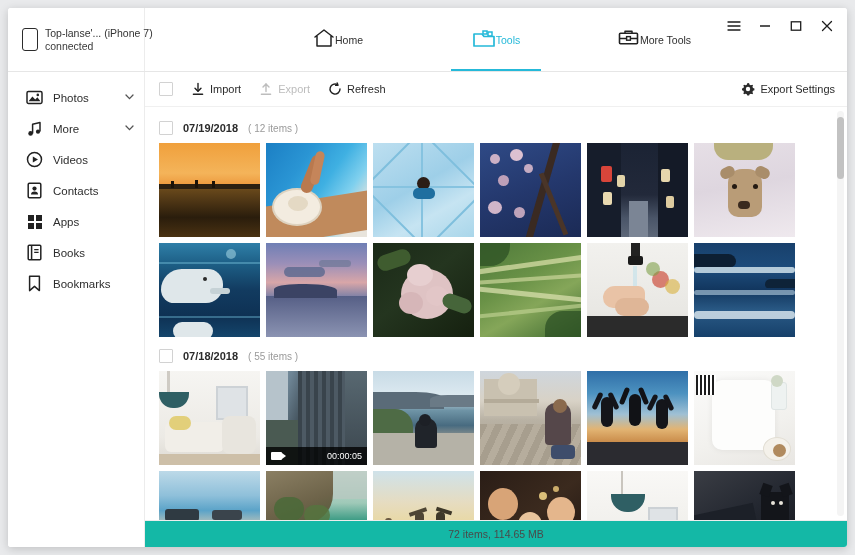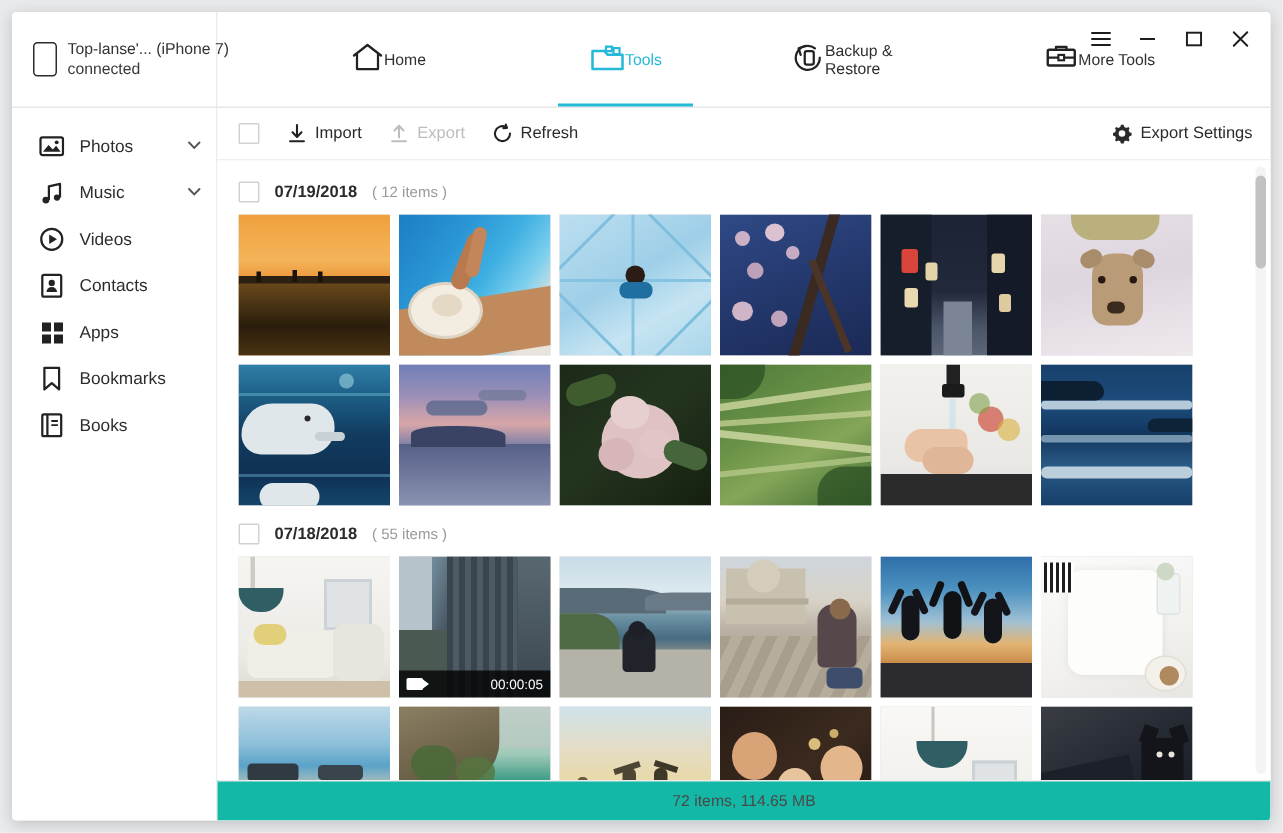--- a/index.html
+++ b/index.html
@@ -340,30 +340,20 @@
           <div class="ticon">
             <svg width="24" height="21" viewBox="0 0 24 21">
               <path d="M11 3 h4 v3 h-4z" fill="none" stroke="#25b9d9" stroke-width="1.5"></path>
               <path d="M16 4 h4 v4 h-4z" fill="none" stroke="#25b9d9" stroke-width="1.5"></path>
               <path d="M2 6 h8 l2 2.5 h10 V18 H2 Z" fill="none" stroke="#25b9d9" stroke-width="1.7" stroke-linejoin="round"></path>
             </svg>
           </div>
           <div class="tlabel">Tools</div>
         </div>
 
-        <div class="tab">
-          <div class="ticon">
-            <svg width="23" height="21" viewBox="0 0 23 21">
-              <path d="M19.5 10.5 a8 8 0 1 1 -3.2 -6.3" fill="none" stroke="#222" stroke-width="1.5" stroke-linecap="round"></path>
-              <path d="M10 2.6 L5.4 4.2 L6.8 8.6" fill="none" stroke="#222" stroke-width="1.5" stroke-linecap="round" stroke-linejoin="round"></path>
-              <rect x="9.5" y="6" width="6" height="9" rx="1.4" fill="none" stroke="#222" stroke-width="1.5"></rect>
-            </svg>
-          </div>
-          <div class="tlabel">Backup &amp; Restore</div>
-        </div>
 
         <div class="tab">
           <div class="ticon">
             <svg width="23" height="20" viewBox="0 0 23 20">
               <path d="M8 5 V3.2 h7 V5" fill="none" stroke="#222" stroke-width="1.5" stroke-linejoin="round"></path>
               <rect x="2.5" y="5.2" width="18" height="10.5" rx="1" fill="none" stroke="#222" stroke-width="1.6"></rect>
               <path d="M2.5 10.4 H20.5" stroke="#222" stroke-width="1.5"></path>
               <rect x="9.6" y="8.6" width="3.8" height="3.6" fill="#fff" stroke="#222" stroke-width="1.4"></rect>
             </svg>
           </div>
@@ -416,21 +406,21 @@
         </div>
 
         <div class="nav-item">
           <div class="nav-ic">
             <svg width="16" height="16" viewBox="0 0 16 16">
               <path d="M5.6 12.4 V3.2 L13 1.6 V10.6" fill="none" stroke="#222" stroke-width="1.5" stroke-linejoin="round"></path>
               <circle cx="3.6" cy="12.4" r="2.3" fill="#222"></circle>
               <circle cx="11" cy="10.7" r="2.1" fill="#222"></circle>
             </svg>
           </div>
-          <div class="nav-lbl">Music</div>
+          <div class="nav-lbl">More</div>
           <div class="nav-chev">
             <svg width="9" height="6" viewBox="0 0 9 6">
                 <path d="M1 1 L4.5 4.6 L8 1" fill="none" stroke="#555" stroke-width="1.3" stroke-linecap="round"></path>
               </svg>
           </div>
         </div>
 
         <div class="nav-item">
           <div class="nav-ic">
             <svg width="17" height="17" viewBox="0 0 17 17">
@@ -460,36 +450,36 @@
               <rect x="9" y="1" width="6" height="6" fill="#222"></rect>
               <rect x="1" y="9" width="6" height="6" fill="#222"></rect>
               <rect x="9" y="9" width="6" height="6" fill="#222"></rect>
             </svg>
           </div>
           <div class="nav-lbl">Apps</div>
         </div>
 
         <div class="nav-item">
           <div class="nav-ic">
-            <svg width="13" height="17" viewBox="0 0 13 17">
-              <path d="M1.6 1.2 H11.4 V15.6 L6.5 11.4 L1.6 15.6 Z" fill="none" stroke="#222" stroke-width="1.5" stroke-linejoin="round"></path>
-            </svg>
-          </div>
-          <div class="nav-lbl">Bookmarks</div>
-        </div>
-
-        <div class="nav-item">
-          <div class="nav-ic">
             <svg width="15" height="17" viewBox="0 0 15 17">
               <rect x="1.2" y="1.2" width="12.6" height="14.6" rx="1" fill="none" stroke="#222" stroke-width="1.5"></rect>
               <path d="M4.6 1.2 V15.8" stroke="#222" stroke-width="1.5"></path>
               <path d="M7.2 5.6 H11.6 M7.2 8.4 H11.6" stroke="#222" stroke-width="1.3"></path>
             </svg>
           </div>
           <div class="nav-lbl">Books</div>
+        </div>
+
+        <div class="nav-item">
+          <div class="nav-ic">
+            <svg width="13" height="17" viewBox="0 0 13 17">
+              <path d="M1.6 1.2 H11.4 V15.6 L6.5 11.4 L1.6 15.6 Z" fill="none" stroke="#222" stroke-width="1.5" stroke-linejoin="round"></path>
+            </svg>
+          </div>
+          <div class="nav-lbl">Bookmarks</div>
         </div>
       </div>
 
       <div class="content">
 
         <div class="toolbar">
           <div class="cbox"></div>
 
           <div class="tb-btn">
             <svg width="14" height="14" viewBox="0 0 14 14">

